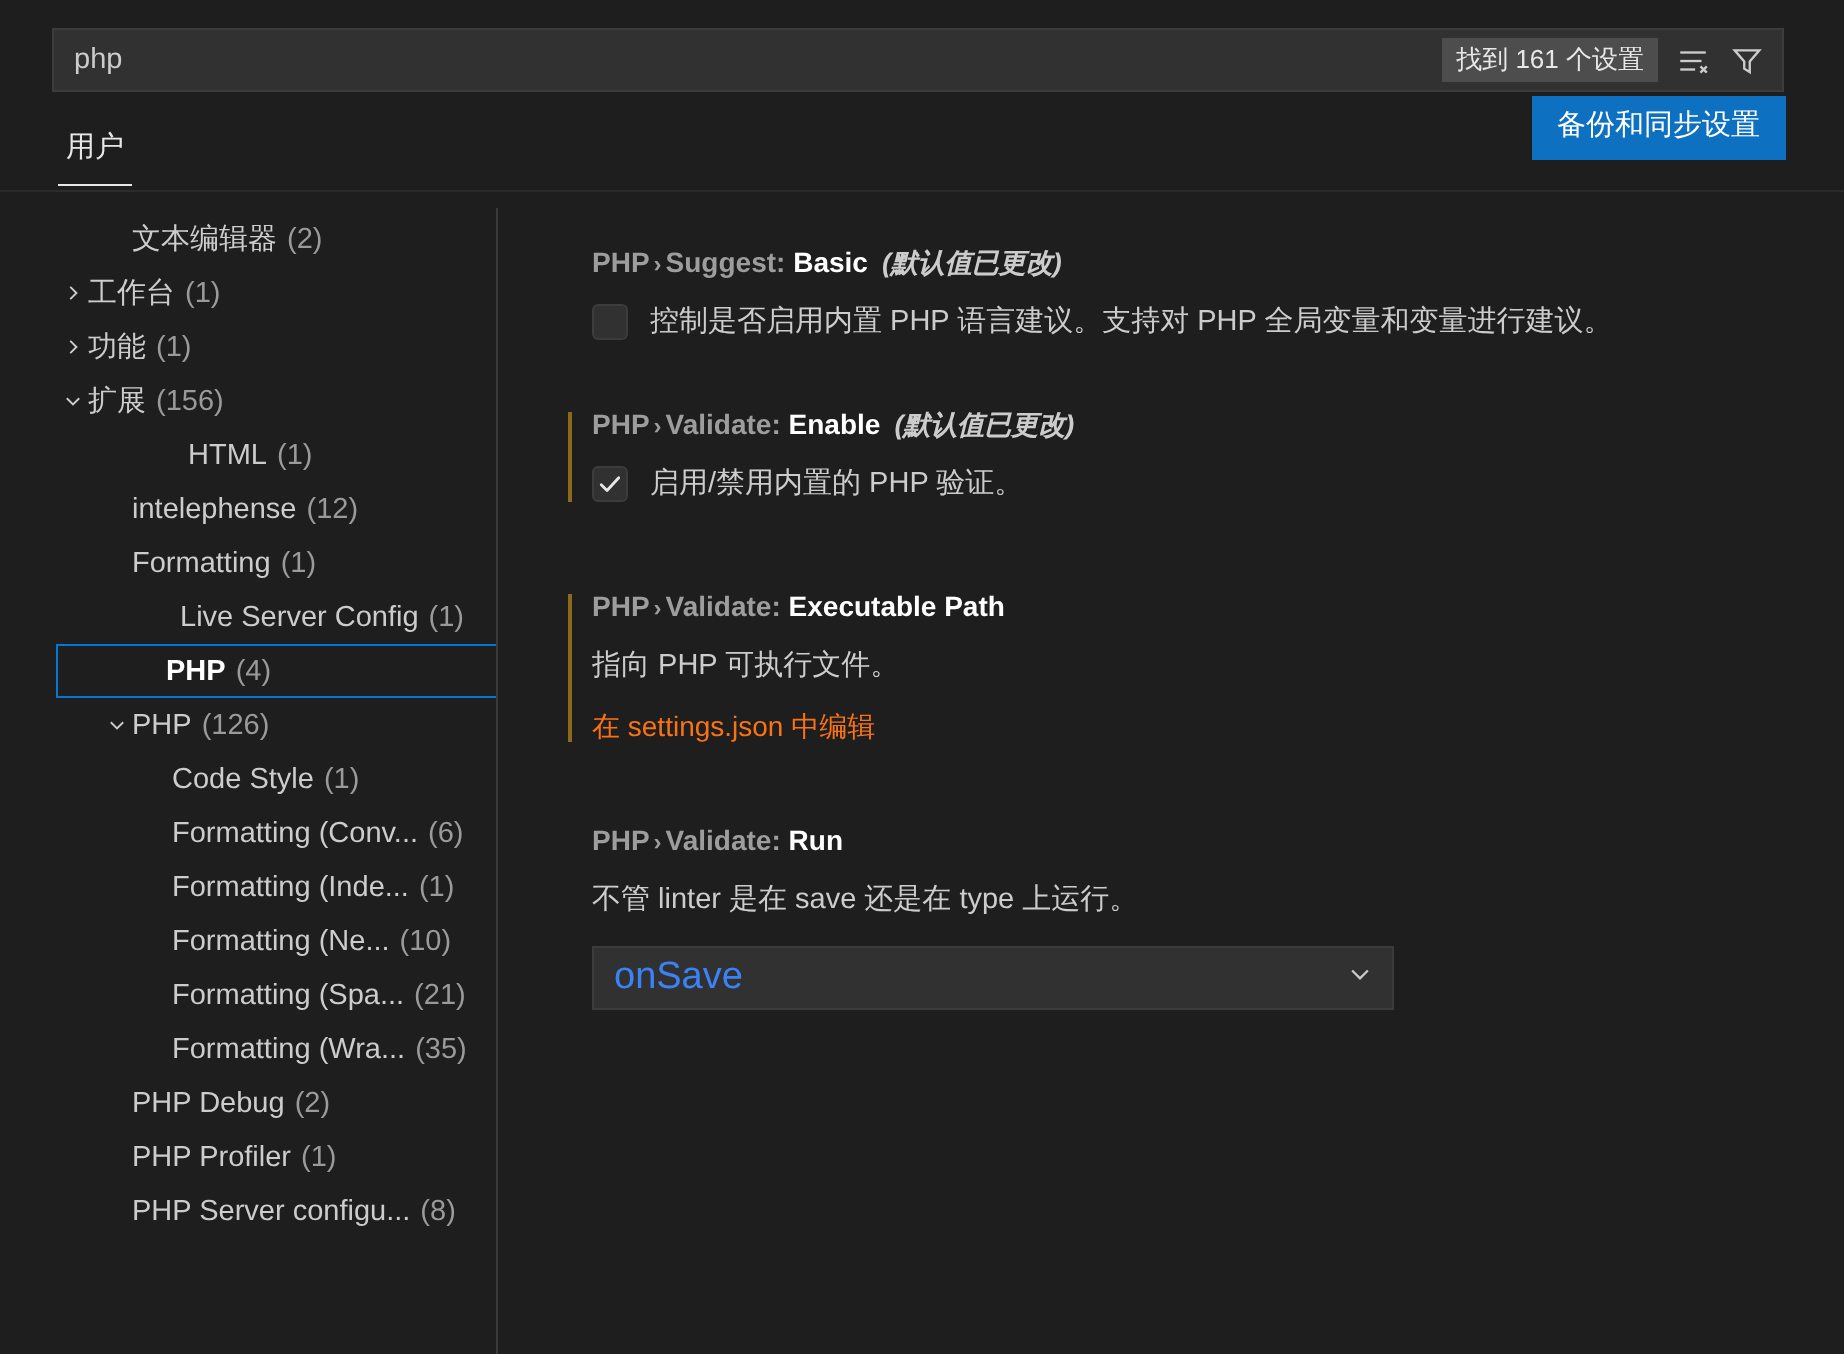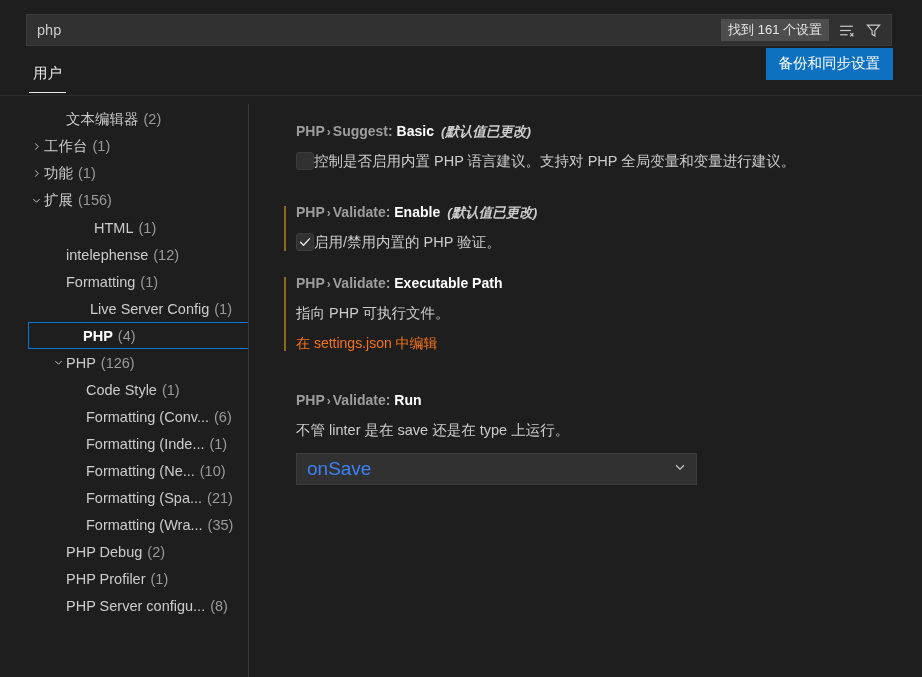--- a/index.html
+++ b/index.html
@@ -209,20 +209,21 @@
   .setting-title .modified-note {
     color: #cccccc;
     font-style: italic;
     font-weight: bold;
     margin-left: 7px;
     font-size: 13.5px;
   }
   .desc-line {
     display: flex;
     align-items: flex-start;
+    gap: 11px;
   }
   .setting-desc {
     font-size: 14.5px;
     color: #cccccc;
     line-height: 22px;
   }
   .checkbox {
     width: 18px;
     height: 18px;
     flex: 0 0 18px;
@@ -453,21 +454,21 @@
     </div>
 
   <div class="settings" id="settings-list" style="padding-top: 24px;">
       <div class="setting" style="">
         <div class="setting-title"><span>PHP</span><span class="crumb-sep">›</span><span>Suggest:</span> <span class="leaf">Basic</span><span class="modified-note">(默认值已更改)</span></div>
         <div class="desc-line">
           <div class="checkbox"></div>
           <div class="setting-desc">控制是否启用内置 PHP 语言建议。支持对 PHP 全局变量和变量进行建议。</div>
         </div>
       </div>
-      <div class="setting" style="margin-bottom: 20px;">
+      <div class="setting" style="margin-bottom: 40px;">
         <div class="modified-bar"></div>
         <div class="setting-title"><span>PHP</span><span class="crumb-sep">›</span><span>Validate:</span> <span class="leaf">Enable</span><span class="modified-note">(默认值已更改)</span></div>
         <div class="desc-line">
           <div class="checkbox checked">
             <svg width="14" height="14" viewBox="0 0 16 16" fill="none" stroke="#e8e8e8" stroke-width="1.6" stroke-linecap="round" stroke-linejoin="round">
               <path d="M3 8.4 L6.3 11.7 L13 4.4"></path>
             </svg>
           </div>
           <div class="setting-desc">启用/禁用内置的 PHP 验证。</div>
         </div>

